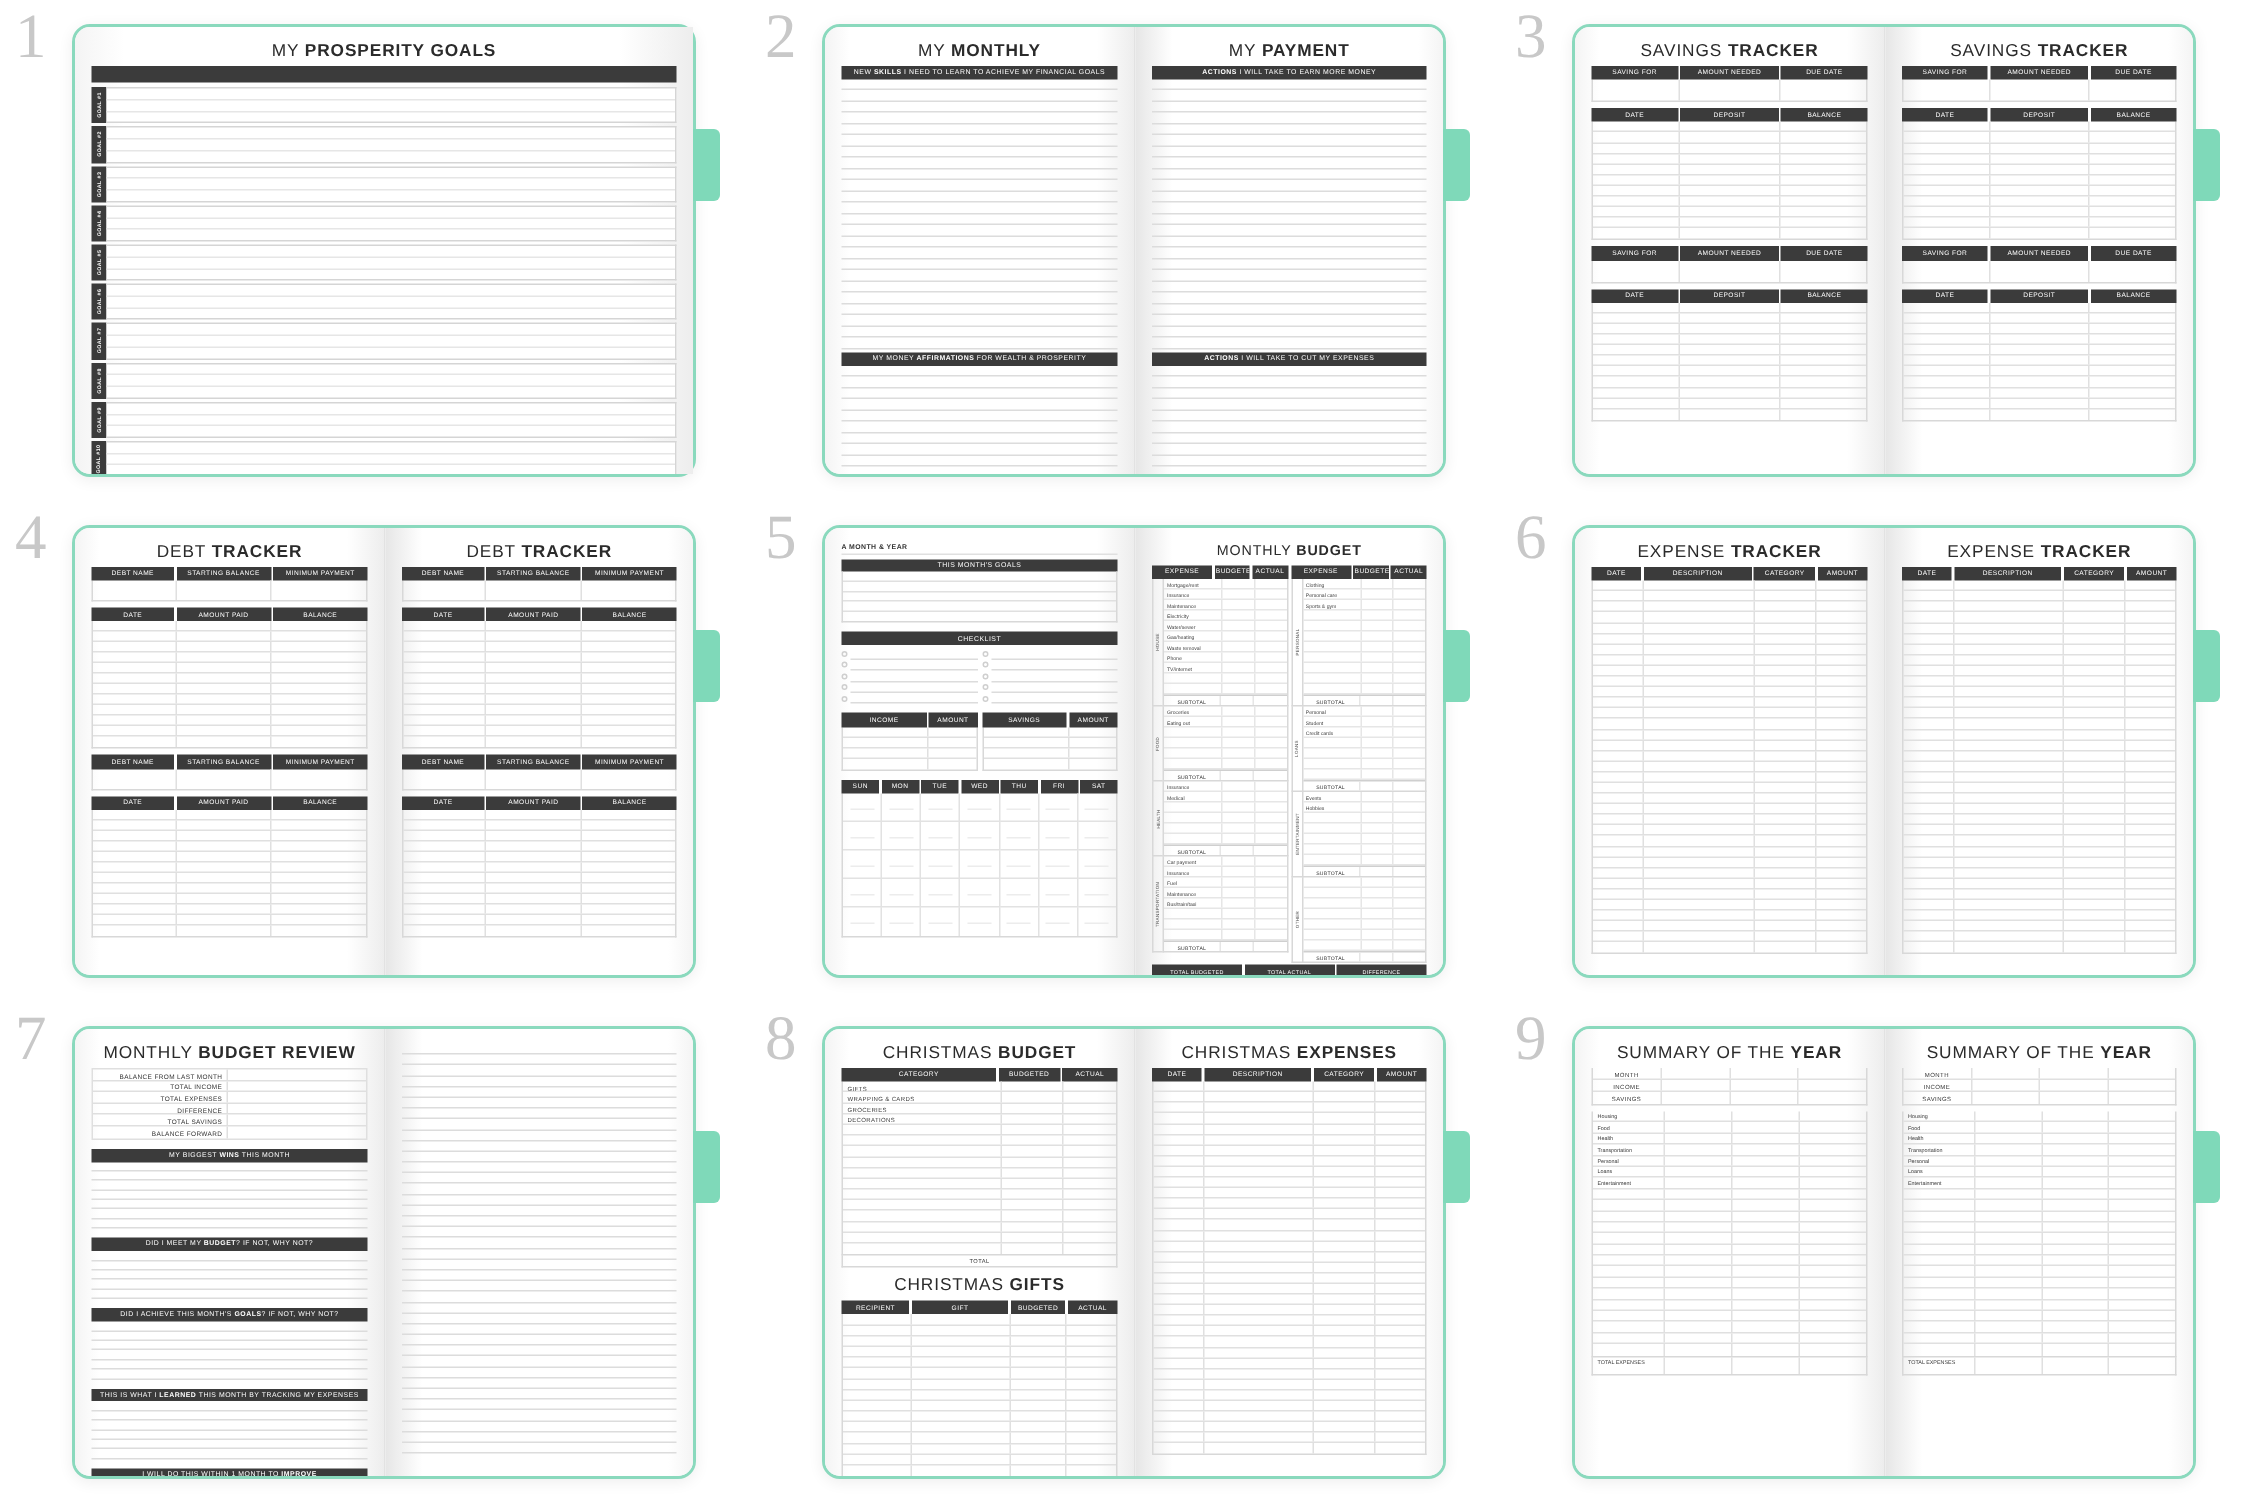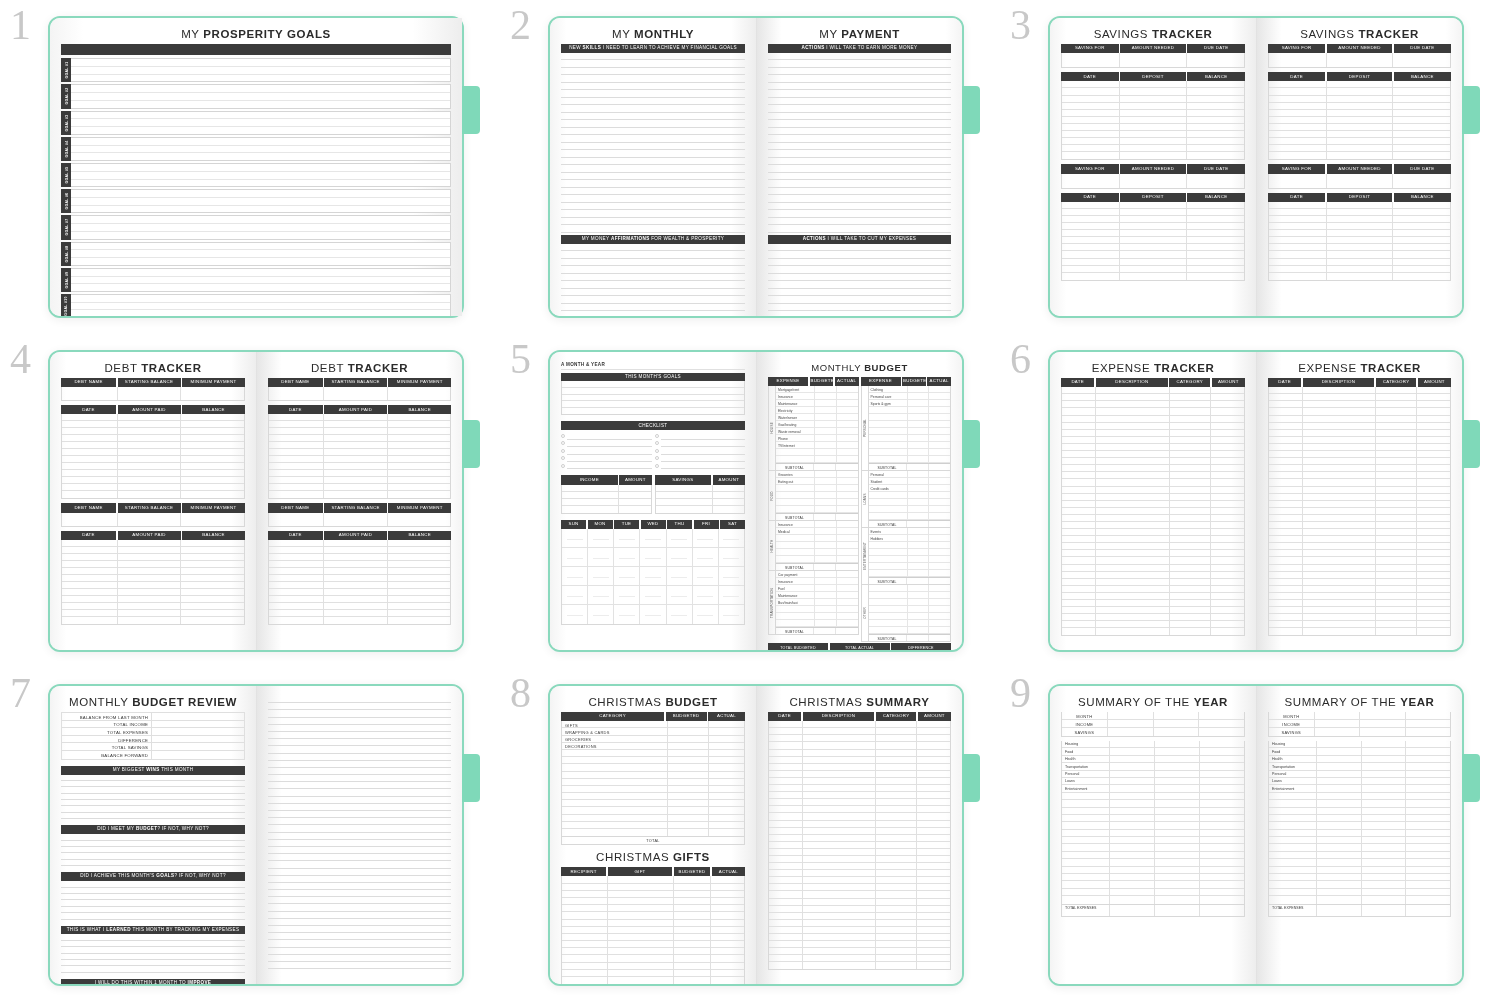--- a/index.html
+++ b/index.html
@@ -2402,21 +2402,21 @@
             <div class="r" style="height: 7.2px;">
               <div style="flex: 1.25 1 0%;"></div>
               <div style="flex: 1.8 1 0%;"></div>
               <div style="flex: 1 1 0%;"></div>
               <div style="flex: 0.9 1 0%;"></div>
             </div>
           </div>
 
       </div>
       <div class="page right">
-        <div class="ptitle"><span>CHRISTMAS </span><b>SUMMARY</b></div>
+        <div class="ptitle"><span>CHRISTMAS </span><b>EXPENSES</b></div>
         <div class="thead">
             <div style="flex:0.85">DATE</div>
             <div style="flex:1.9">DESCRIPTION</div>
             <div style="flex:1.05">CATEGORY</div>
             <div style="flex:0.85">AMOUNT</div>
           </div>
         <div class="rows dense" id="s8sp">
             <div class="r" style="height: 7.1px;">
               <div style="flex: 0.85 1 0%;"></div>
               <div style="flex: 1.9 1 0%;"></div>

